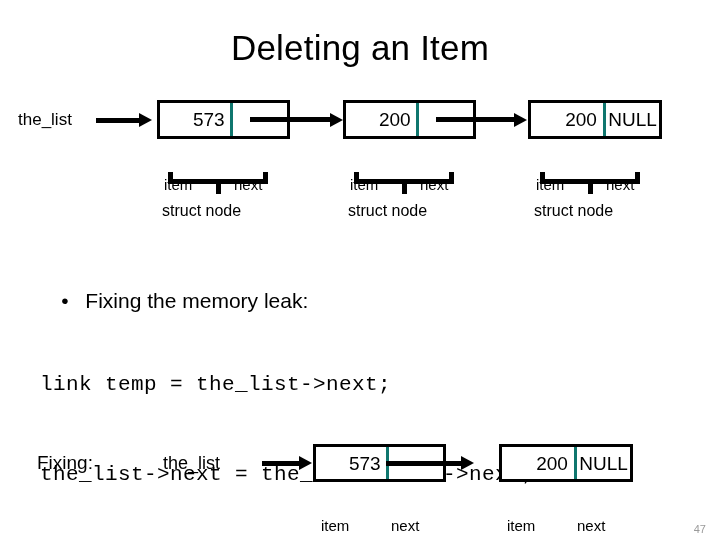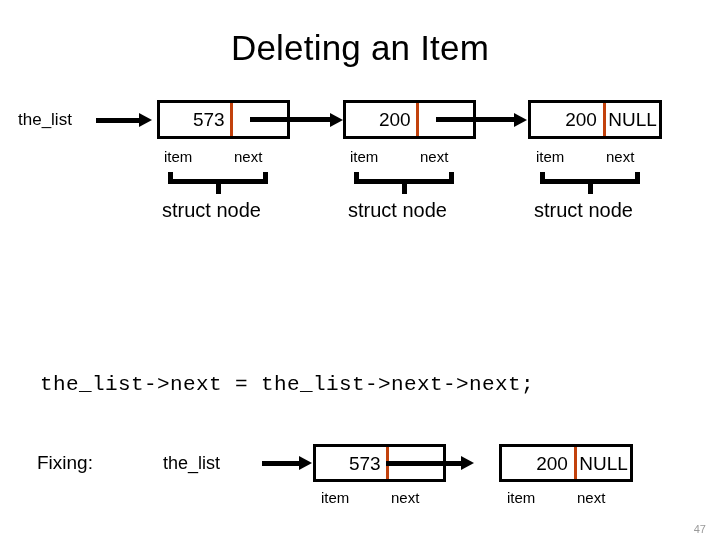--- a/index.html
+++ b/index.html
@@ -39,23 +39,24 @@
   
   .abs { position: absolute; white-space: pre; }
 
   .lbl-var {
     font-size: 17px;
     line-height: 20px;
   }
   .lbl-small {
     font-size: 15px;
     line-height: 18px;
+    margin-top: 28px;
   }
   .lbl-struct {
-    font-size: 20px;
+    font-size: 16px;
     line-height: 19px;
     text-align: right;
   }
 
   
   .node {
     position: absolute;
     box-sizing: border-box;
     border: 3px solid #000;
     background: #fff;
@@ -65,21 +66,21 @@
   .cell {
     box-sizing: border-box;
     display: flex;
     align-items: center;
     justify-content: center;
     font-size: 19px;
     line-height: 19px;
     position: relative;
   }
   .cell.left {
-    border-right: 3px solid #c2410c;
+    border-right: 3px solid #0f766e;
     margin-left: 28px;
   }
   .cell.ptr { }
 
   
   .arrow {
     position: absolute;
     height: 0;
   }
   .arrow .shaft {
@@ -238,22 +239,26 @@
 
     <div class="brace" style="left:540px; top:172px; width:100px; height:22px;">
       <div class="tickL"></div>
         <div class="bar"></div>
         <div class="tickR"></div>
         <div class="stem"></div>
     </div>
     <div class="abs lbl-struct" style="left:534px; top:201px;">struct node</div>
   </div>
 
+  <div class="bullet-row">
+    <span class="bullet-dot">•</span><span>Fixing the memory leak:</span>
+  </div>
 
   <div class="code">
+    <div>link temp = the_list-&gt;next;</div>
     <div>the_list-&gt;next = the_list-&gt;next-&gt;next;</div>
     
   </div>
 
   <div>
     <div class="abs" style="left:37px; top:452px; font-size:19px; line-height:22px;">Fixing:</div>
     <div class="abs" style="left:163px; top:453px; font-size:18px; line-height:21px;">the_list</div>
 
     <div class="arrow" style="left:262px; top:463px; width:50px;">
       <div class="shaft" style="width:38px;"></div>

